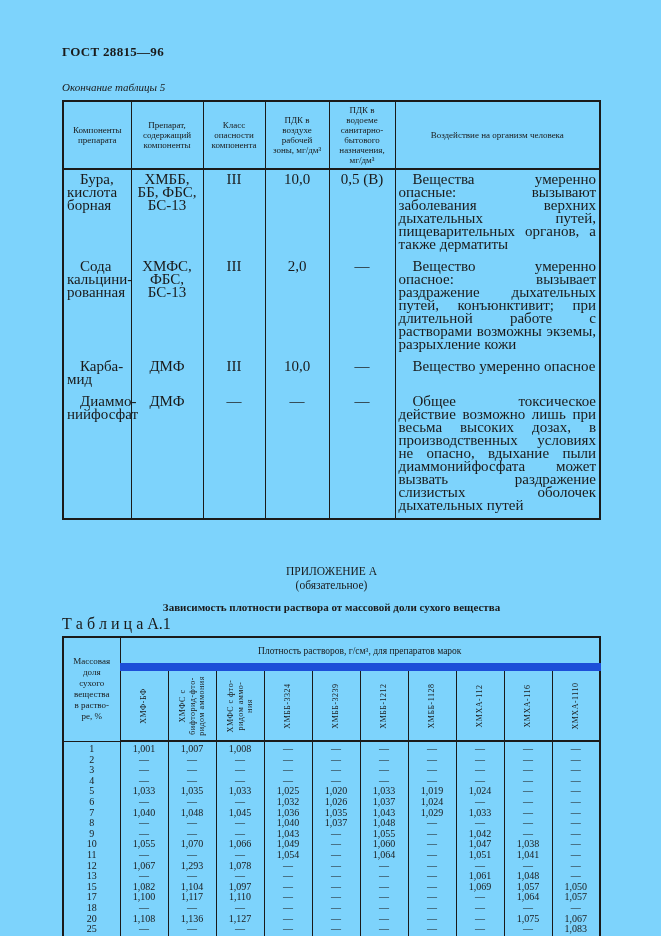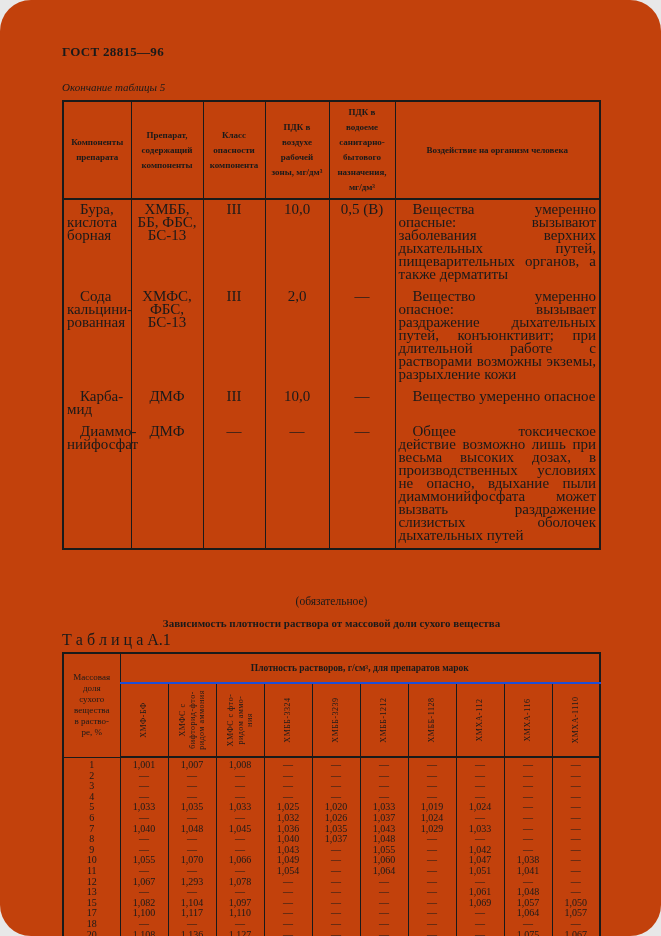--- a/index.html
+++ b/index.html
@@ -1,30 +1,30 @@
 <!DOCTYPE html>
 <html><head>
 <meta charset="utf-8">
 <style>
   * { margin:0; padding:0; box-sizing:border-box; }
   html,body { background:#e8e8e8; }
   body { width:661px; height:936px; font-family:"Liberation Serif", serif; color:#1a1a1a; }
   .page {
-    position:relative; width:661px; height:936px; background:#c2410c;
-    padding:44px 60px 0 62px; overflow:hidden;border-radius:31px;
+    position:relative; width:661px; height:936px; background:#7dd3fc;
+    padding:44px 60px 0 62px; overflow:hidden;
   }
   .doc-header { font-size:13px; font-weight:bold; letter-spacing:0.3px; }
   .table5-caption { margin-top:21px; font-style:italic; font-size:11px; }
 
   table { border-collapse:collapse; table-layout:fixed; width:537px; }
   .t5 { margin-top:7px; border:2px solid #1a1a1a; }
   .t5 th {
     border-left:1px solid #1a1a1a; border-right:1px solid #1a1a1a;
     border-bottom:2px solid #1a1a1a;
-    font-weight:bold; font-size:9px; line-height:15px;
+    font-weight:normal; font-size:9px; line-height:10px;
     text-align:center; vertical-align:middle; padding:3px 1px;
     white-space:pre-line;
   }
   .t5 td {
     border-left:1px solid #1a1a1a; border-right:1px solid #1a1a1a;
     font-size:15px; line-height:13px; vertical-align:top;
     padding:3px 3px 6px 3px;
   }
   .cell-component { white-space:pre-line; text-align:left; text-indent:13px; }
   .cell-prep { white-space:pre-line; text-align:center; }
@@ -32,21 +32,21 @@
   .cell-effect { text-align:justify; text-indent:14px; }
 
   .appendix-head { margin-top:44px; text-align:center; font-size:11.5px; line-height:14px; }
   .a1-title { margin-top:9px; text-align:center; font-weight:bold; font-size:11px; }
   .a1-label { margin-top:2px; font-size:16px; }
 
   .ta1 { margin-top:3px; border:2px solid #1a1a1a; }
   .ta1 th {
     border:1px solid #1a1a1a; font-weight:normal; text-align:center; vertical-align:middle;
   }
-  .ta1 .span-header { border-bottom:2px solid #1d4ed8; font-size:9.5px; height:30px; padding:2px;font-weight:bold; }
+  .ta1 .span-header { border-bottom:8px solid #1d4ed8; font-size:9.5px; height:30px; padding:2px; }
   .ta1 .col1-header { font-size:9px; line-height:11px; white-space:pre-line; padding:2px 1px; }
   .ta1 .vth { height:74px; border-bottom:2px solid #1a1a1a; position:relative; }
   .ta1 .vth .rot {
     position:absolute; top:50%; left:50%;
     transform:translate(-50%,-50%) rotate(-90deg);
     width:68px; text-align:center;
     font-size:8px; line-height:9.5px; white-space:pre-line; letter-spacing:0.5px;
   }
   .ta1 td {
     border-left:1px solid #1a1a1a; border-right:1px solid #1a1a1a;
@@ -139,20 +139,21 @@
           <td class="cell-prep">ДМФ</td>
           <td class="cell-center">—</td>
           <td class="cell-center">—</td>
           <td class="cell-center">—</td>
           <td class="cell-effect">Общее токсическое действие возможно лишь при весьма высоких дозах, в производственных условиях не опасно, вдыхание пыли диаммонийфосфата может вызвать раздражение слизистых оболочек дыхательных путей</td>
         </tr>
       </tbody>
   </table>
 
   <div class="appendix-head">
+    <div>ПРИЛОЖЕНИЕ А</div>
     <div>(обязательное)</div>
   </div>
 
   <div class="a1-title">Зависимость плотности раствора от массовой доли сухого вещества</div>
   <div class="a1-label">Т а б л и ц а   А.1</div>
 
   <table class="ta1">
     <colgroup>
       <col style="width:57px">
       <col style="width:48px">

